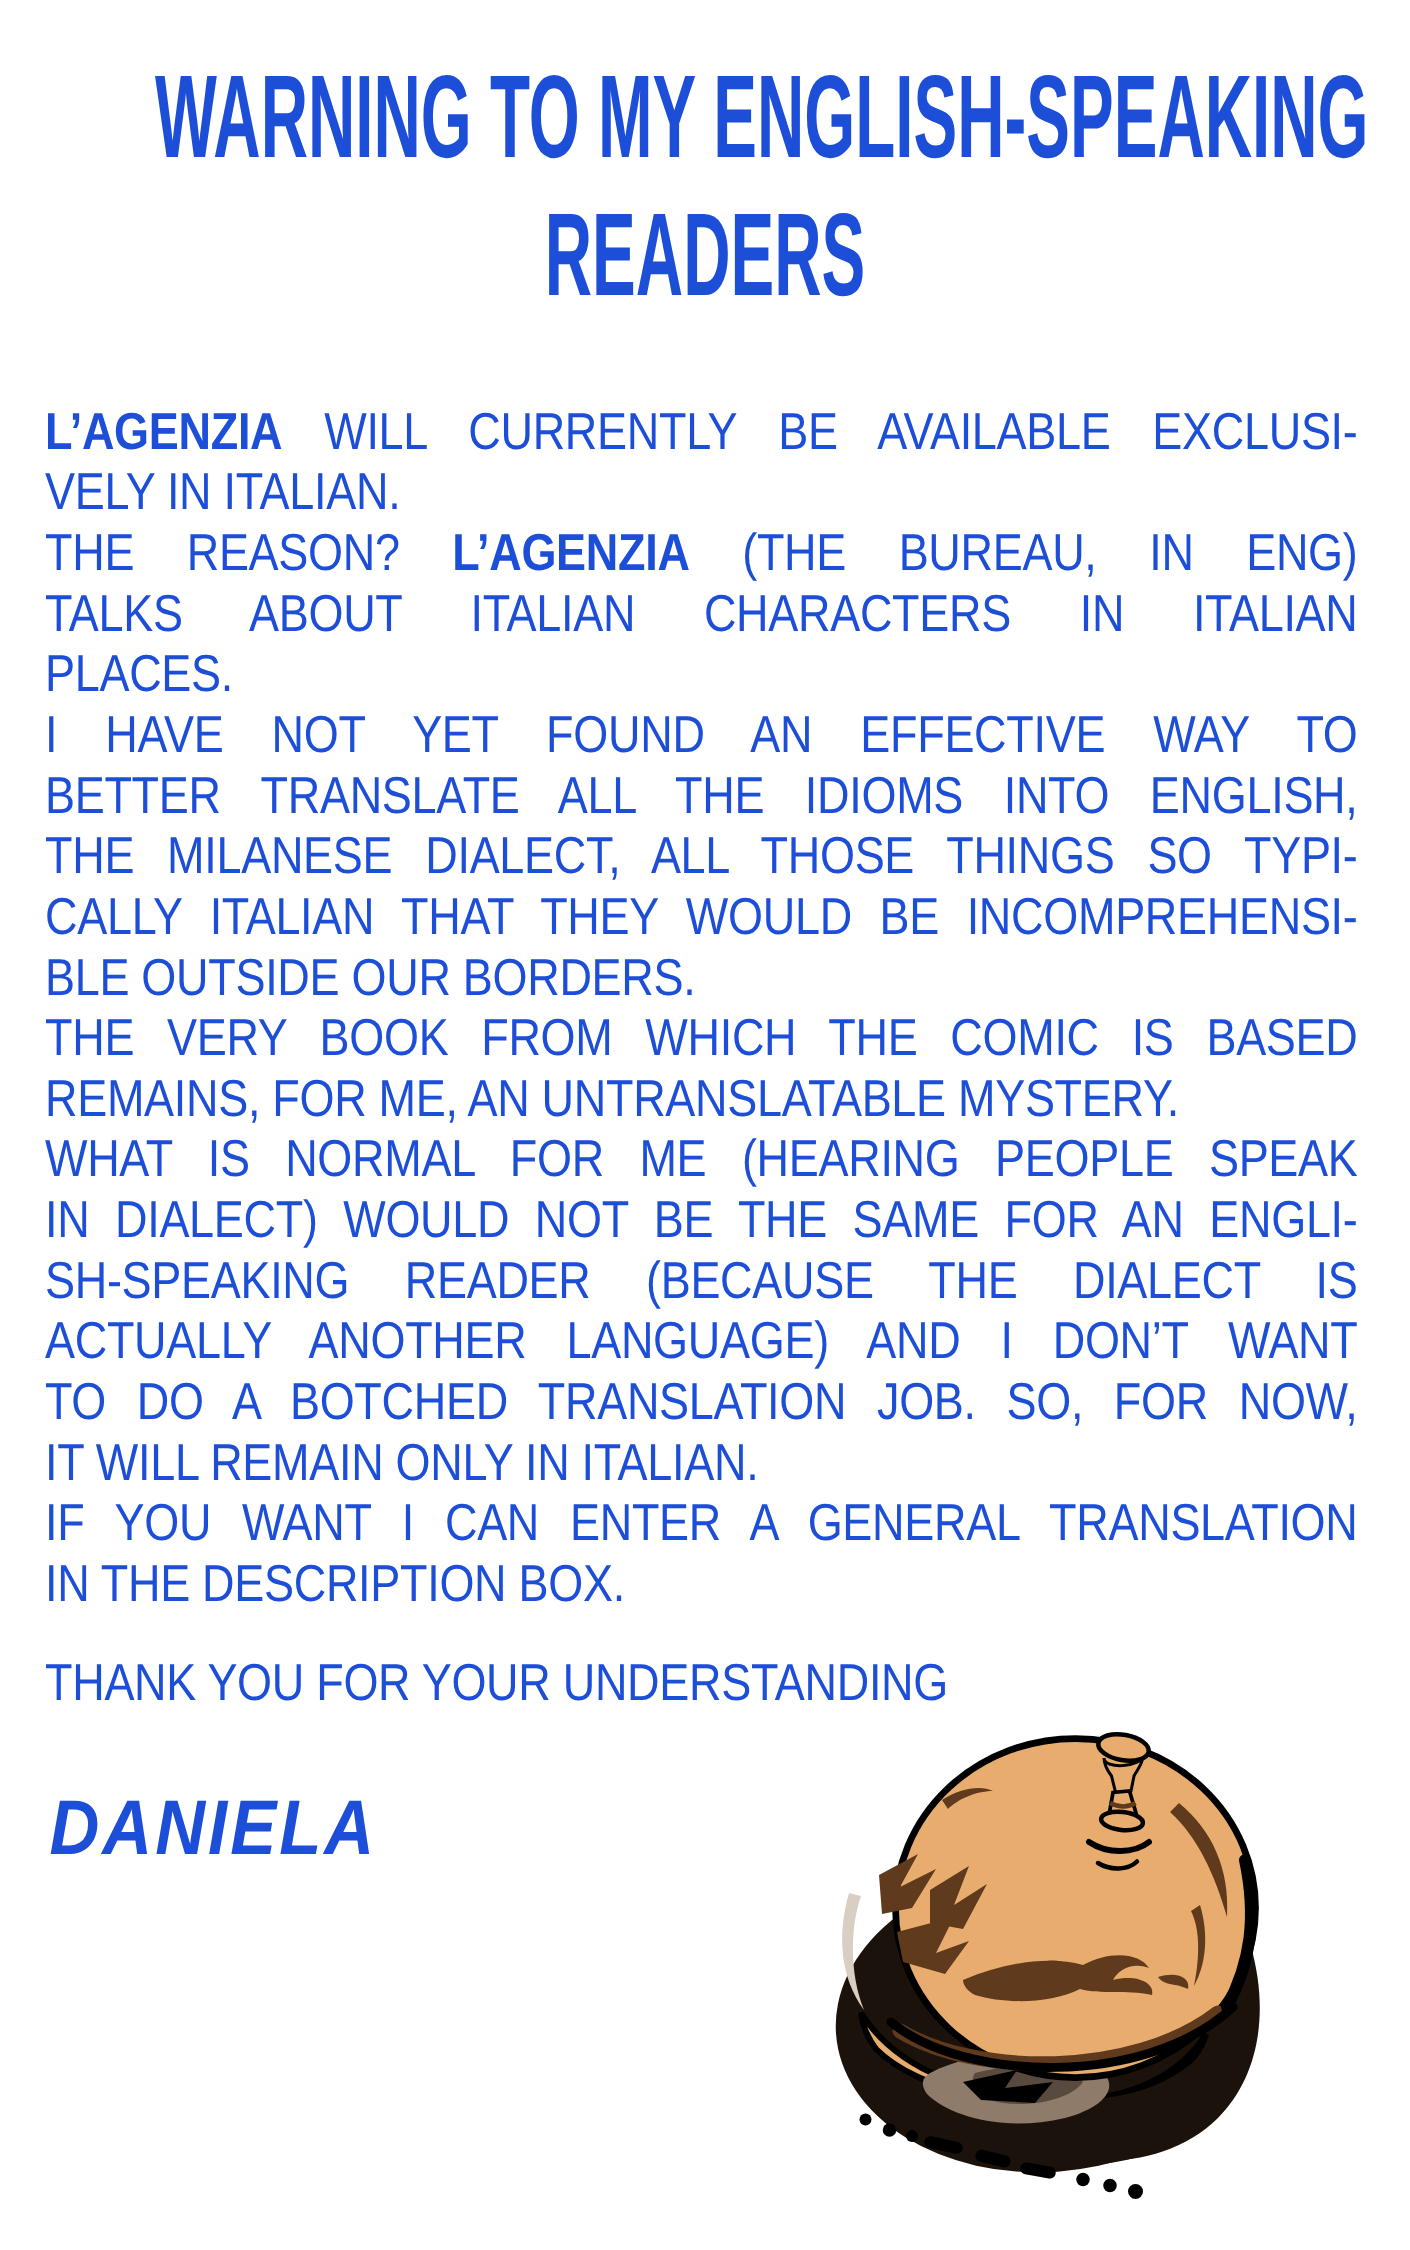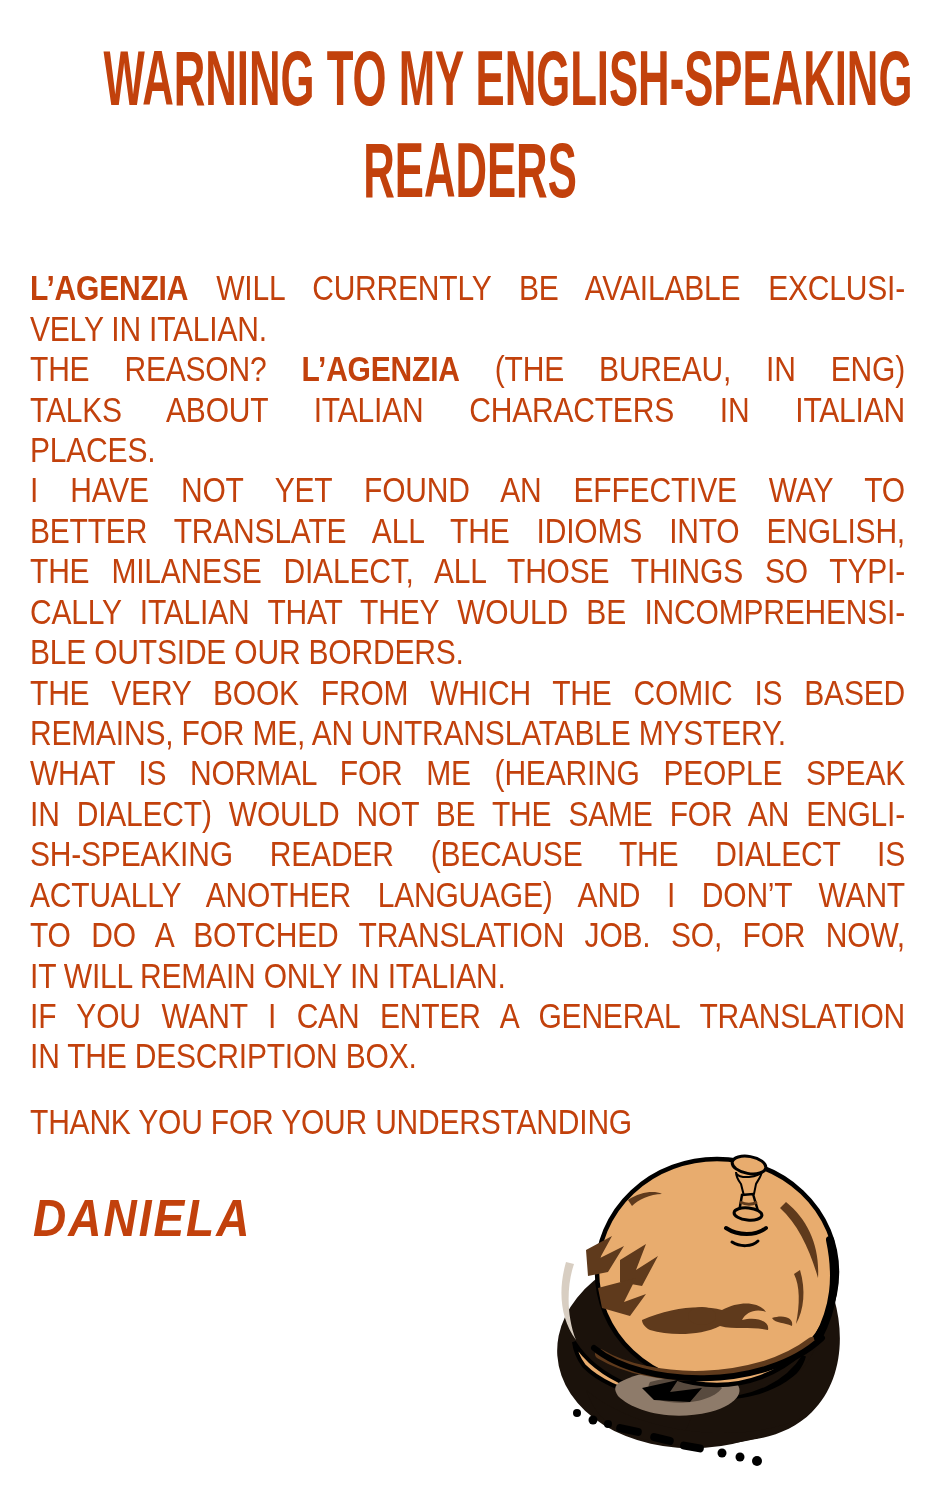--- a/index.html
+++ b/index.html
@@ -1,21 +1,21 @@
 <!DOCTYPE html>
 <html><head>
 <meta charset="utf-8">
 <style>
   html, body { margin: 0; padding: 0; background: #ffffff; }
   .page {
     position: relative;
     width: 940px;
     height: 1500px;
     background: #ffffff;
-    color: #c2410c;
+    color: #1d4ed8;
     font-family: "Liberation Sans", sans-serif;
     overflow: hidden;
   }
   
   .title {
     position: absolute;
     top: 32px;
     left: 0;
     width: 940px;
     text-align: center;

